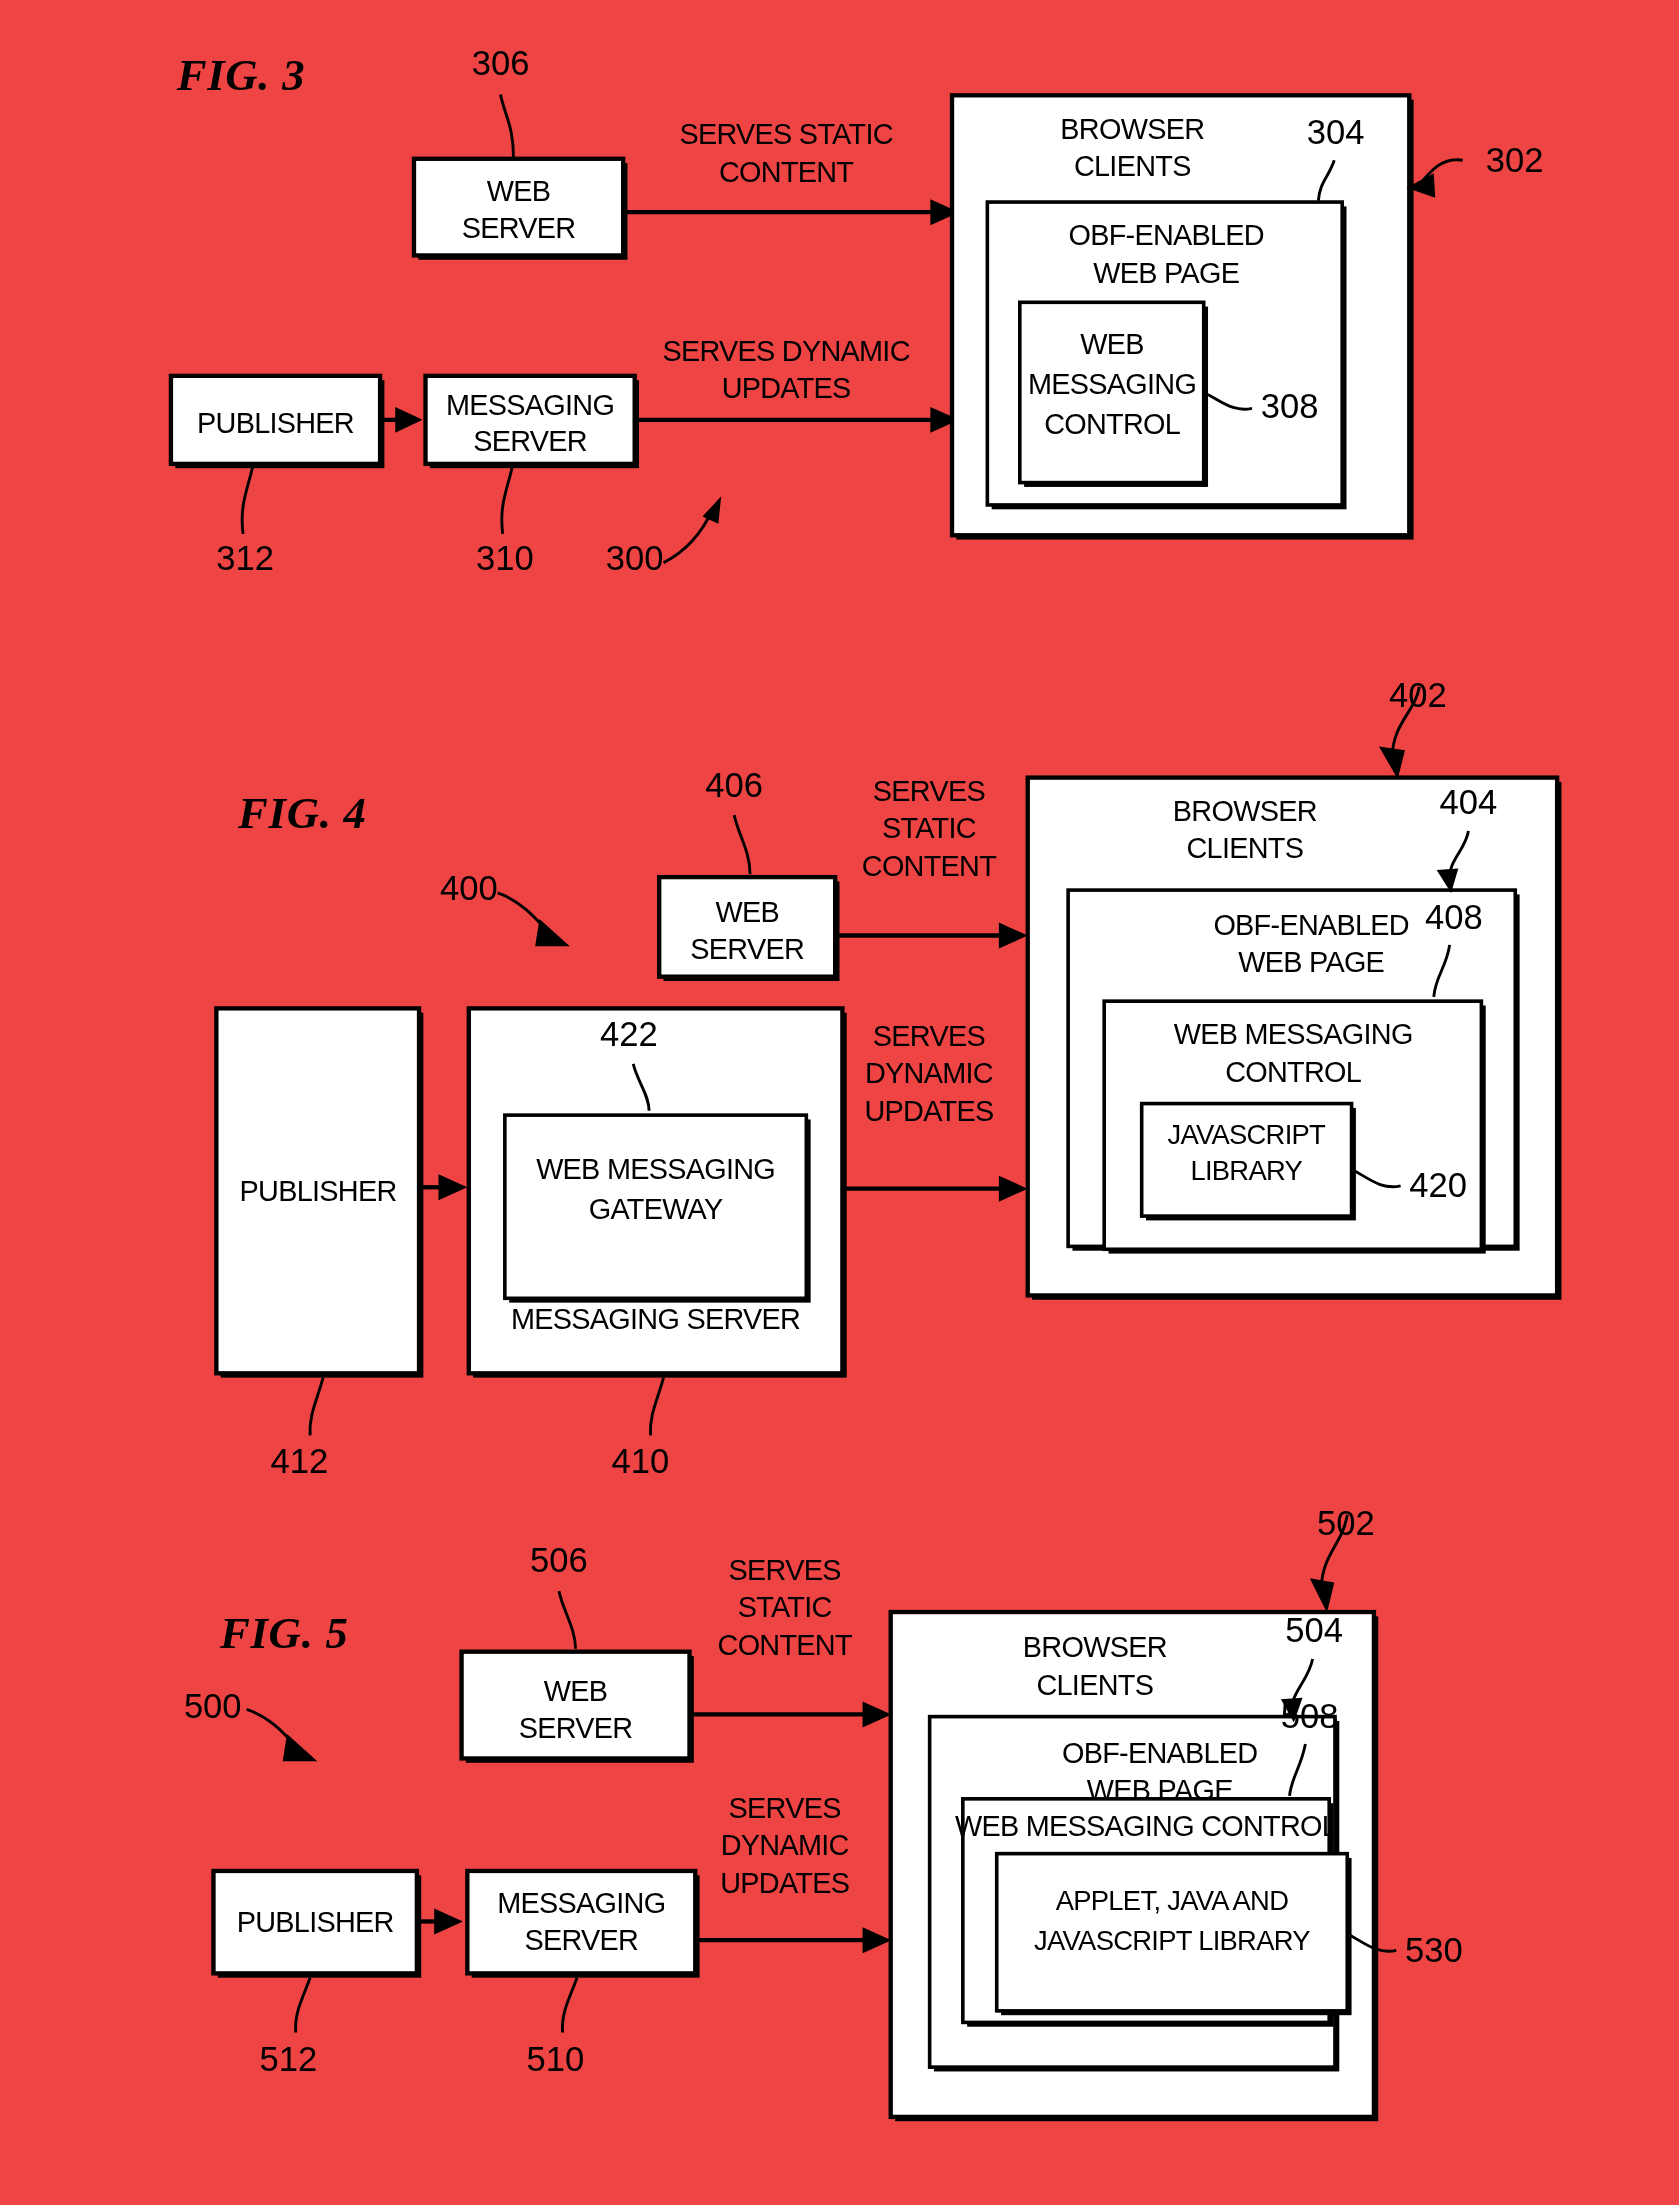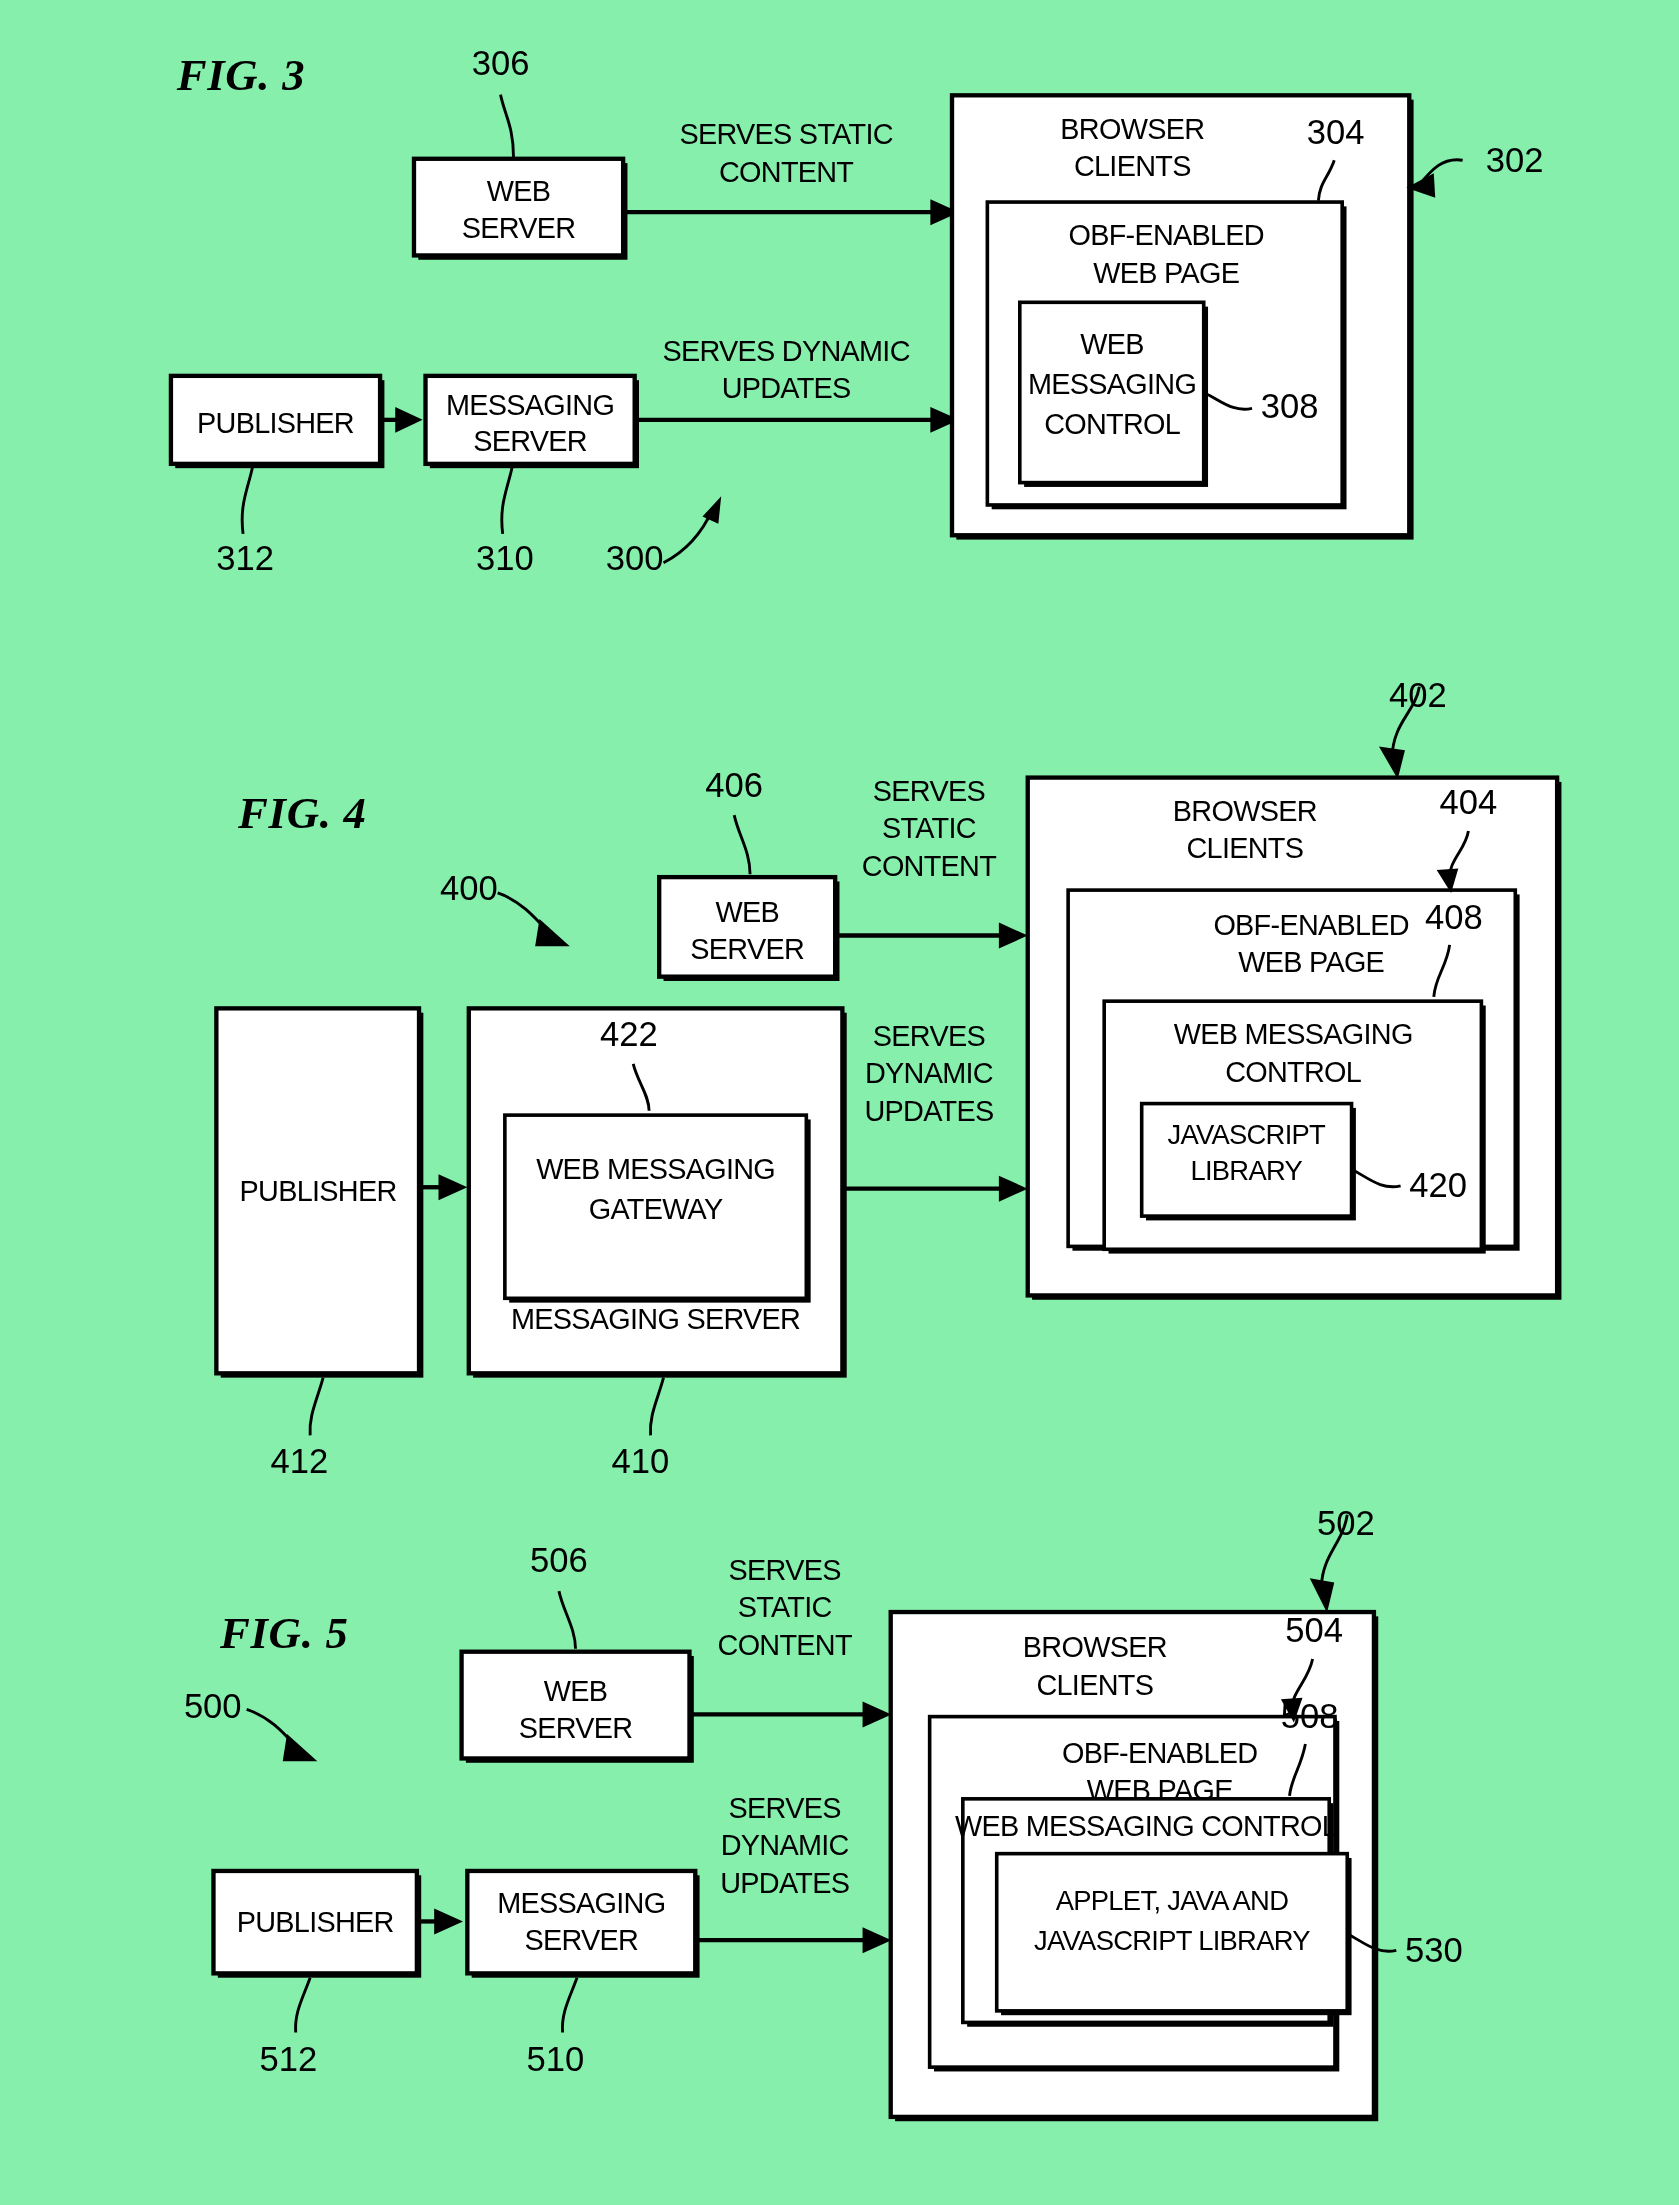--- a/index.html
+++ b/index.html
@@ -4,21 +4,21 @@
 <style>
   html, body {
     margin: 0;
     padding: 0;
     background: #ffffff;
   }
   #page {
     position: relative;
     width: 1679px;
     height: 2205px;
-    background: #86efac;
+    background: #ef4444;
     overflow: hidden;
     font-family: "Liberation Sans", sans-serif;
   }
   svg.figure-canvas {
     position: absolute;
     left: 0;
     top: 0;
     width: 1679px;
     height: 2205px;
   }

